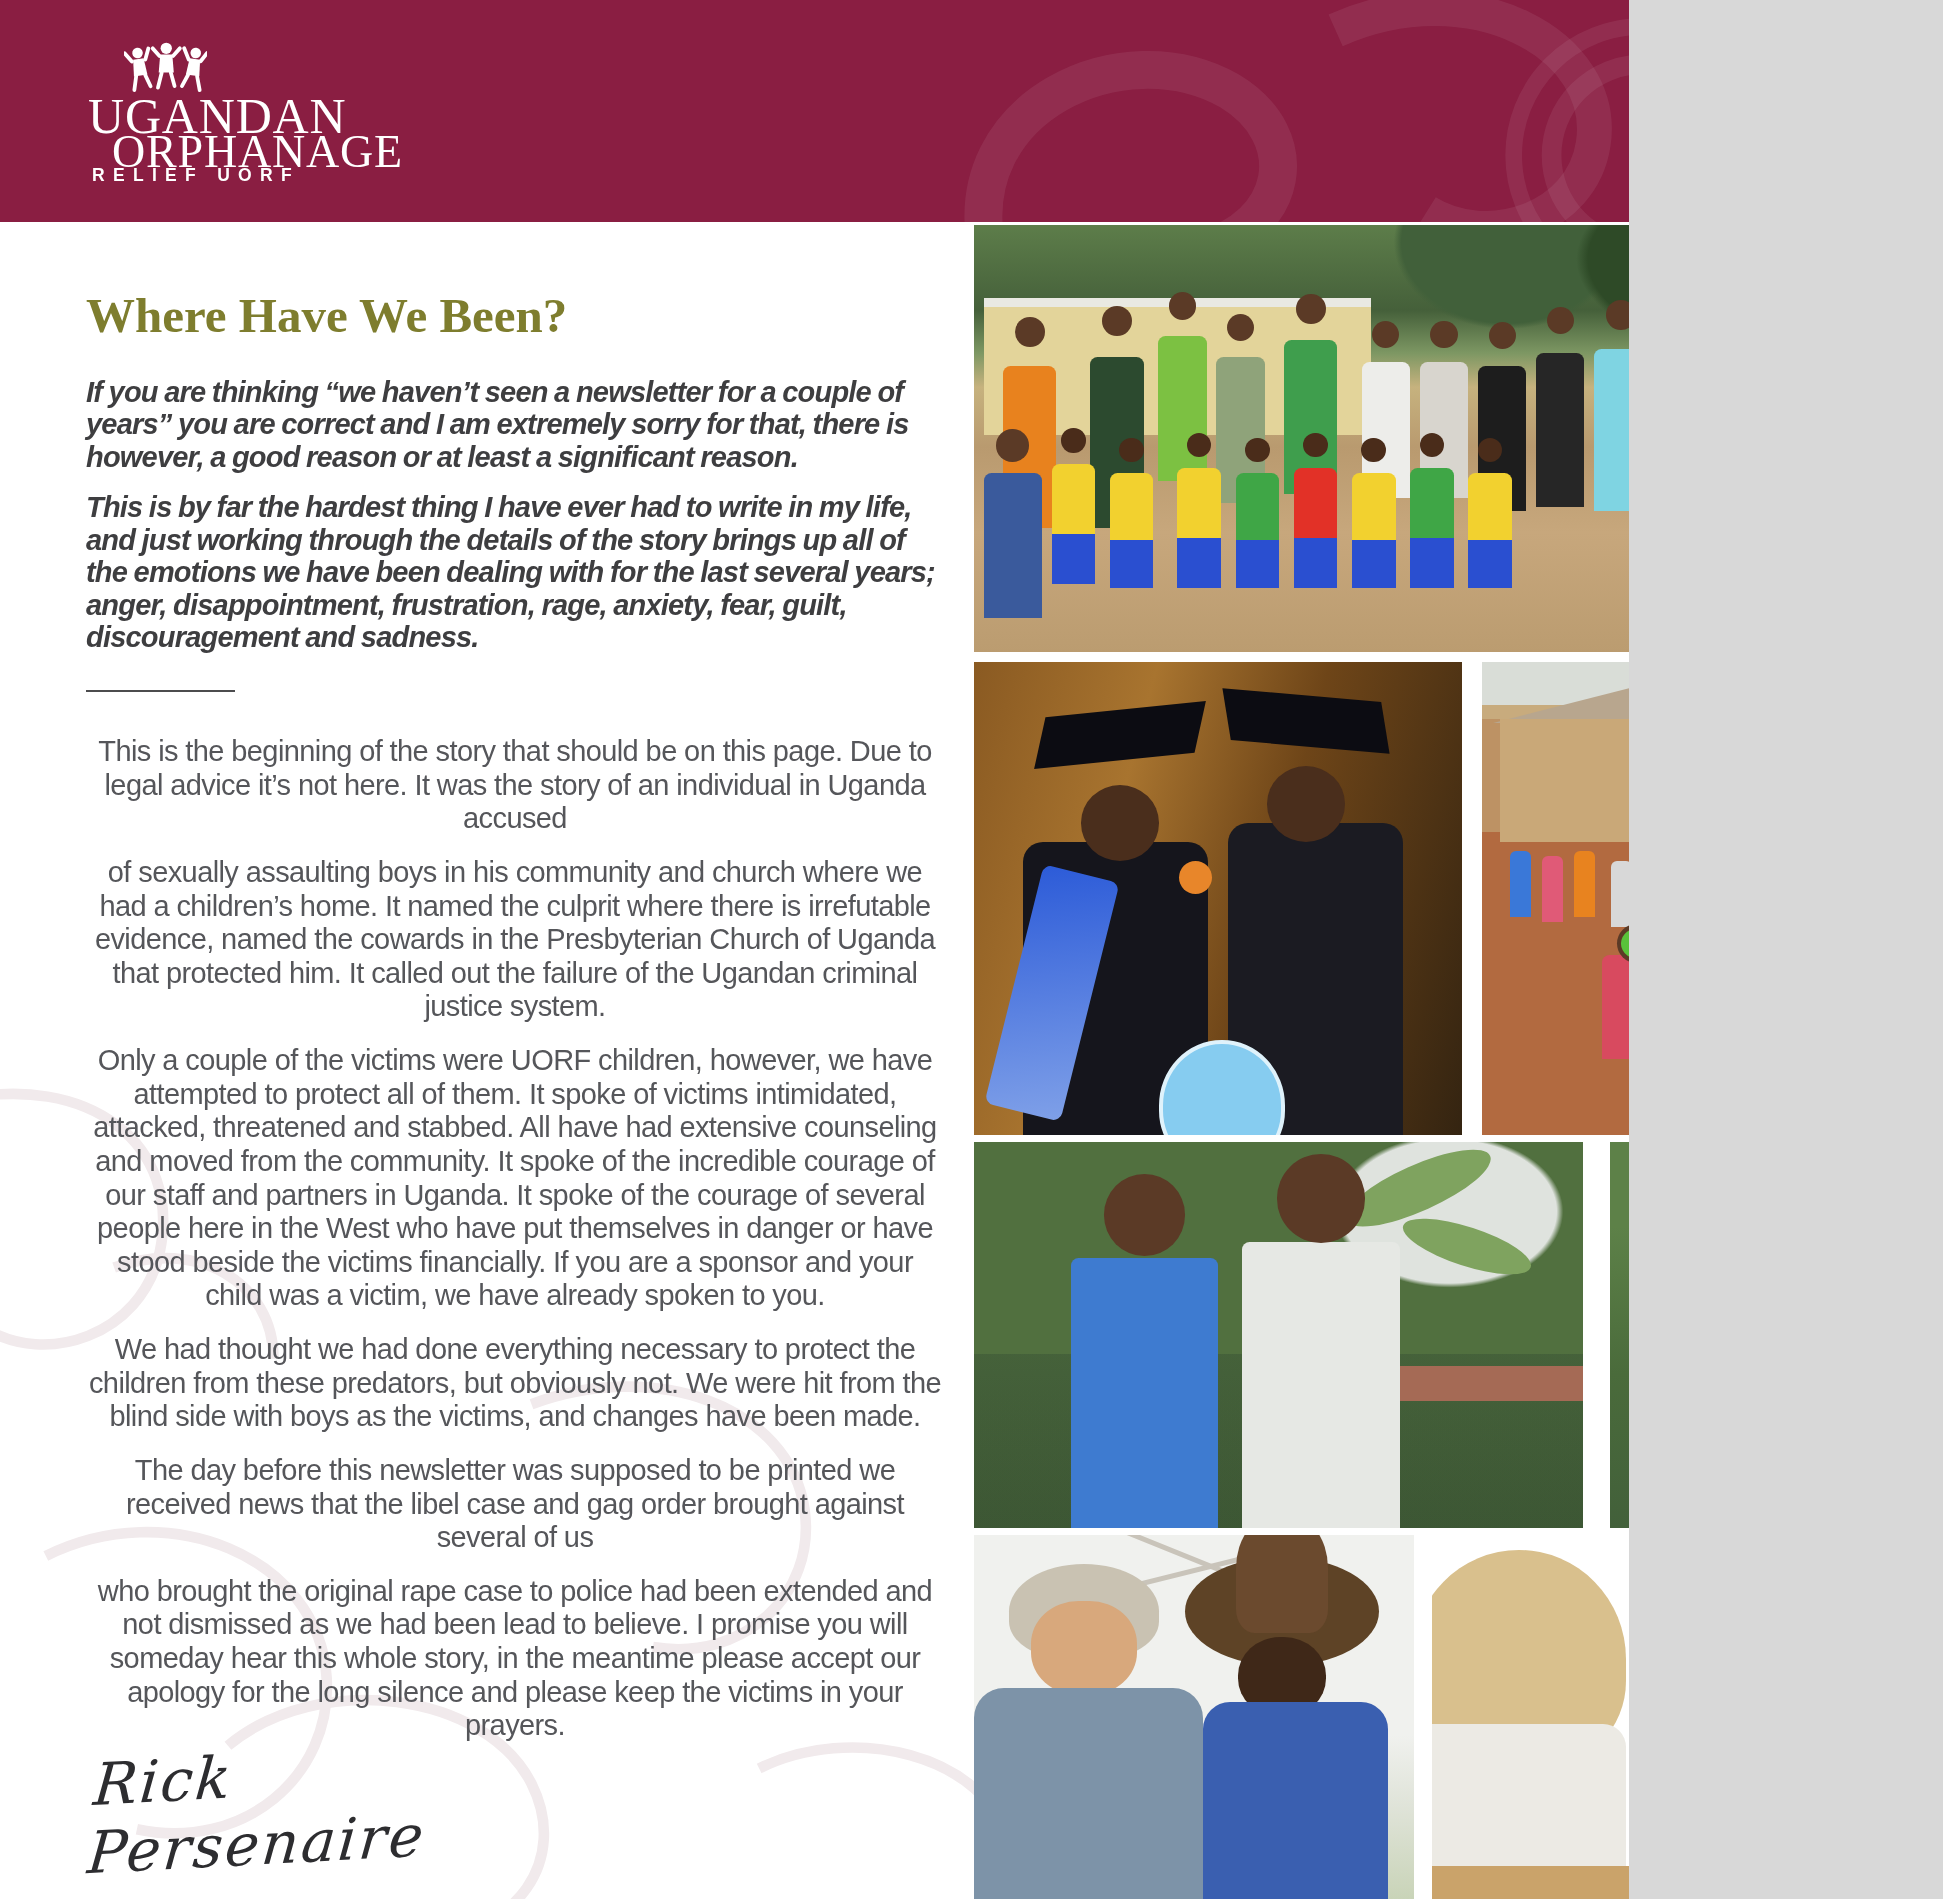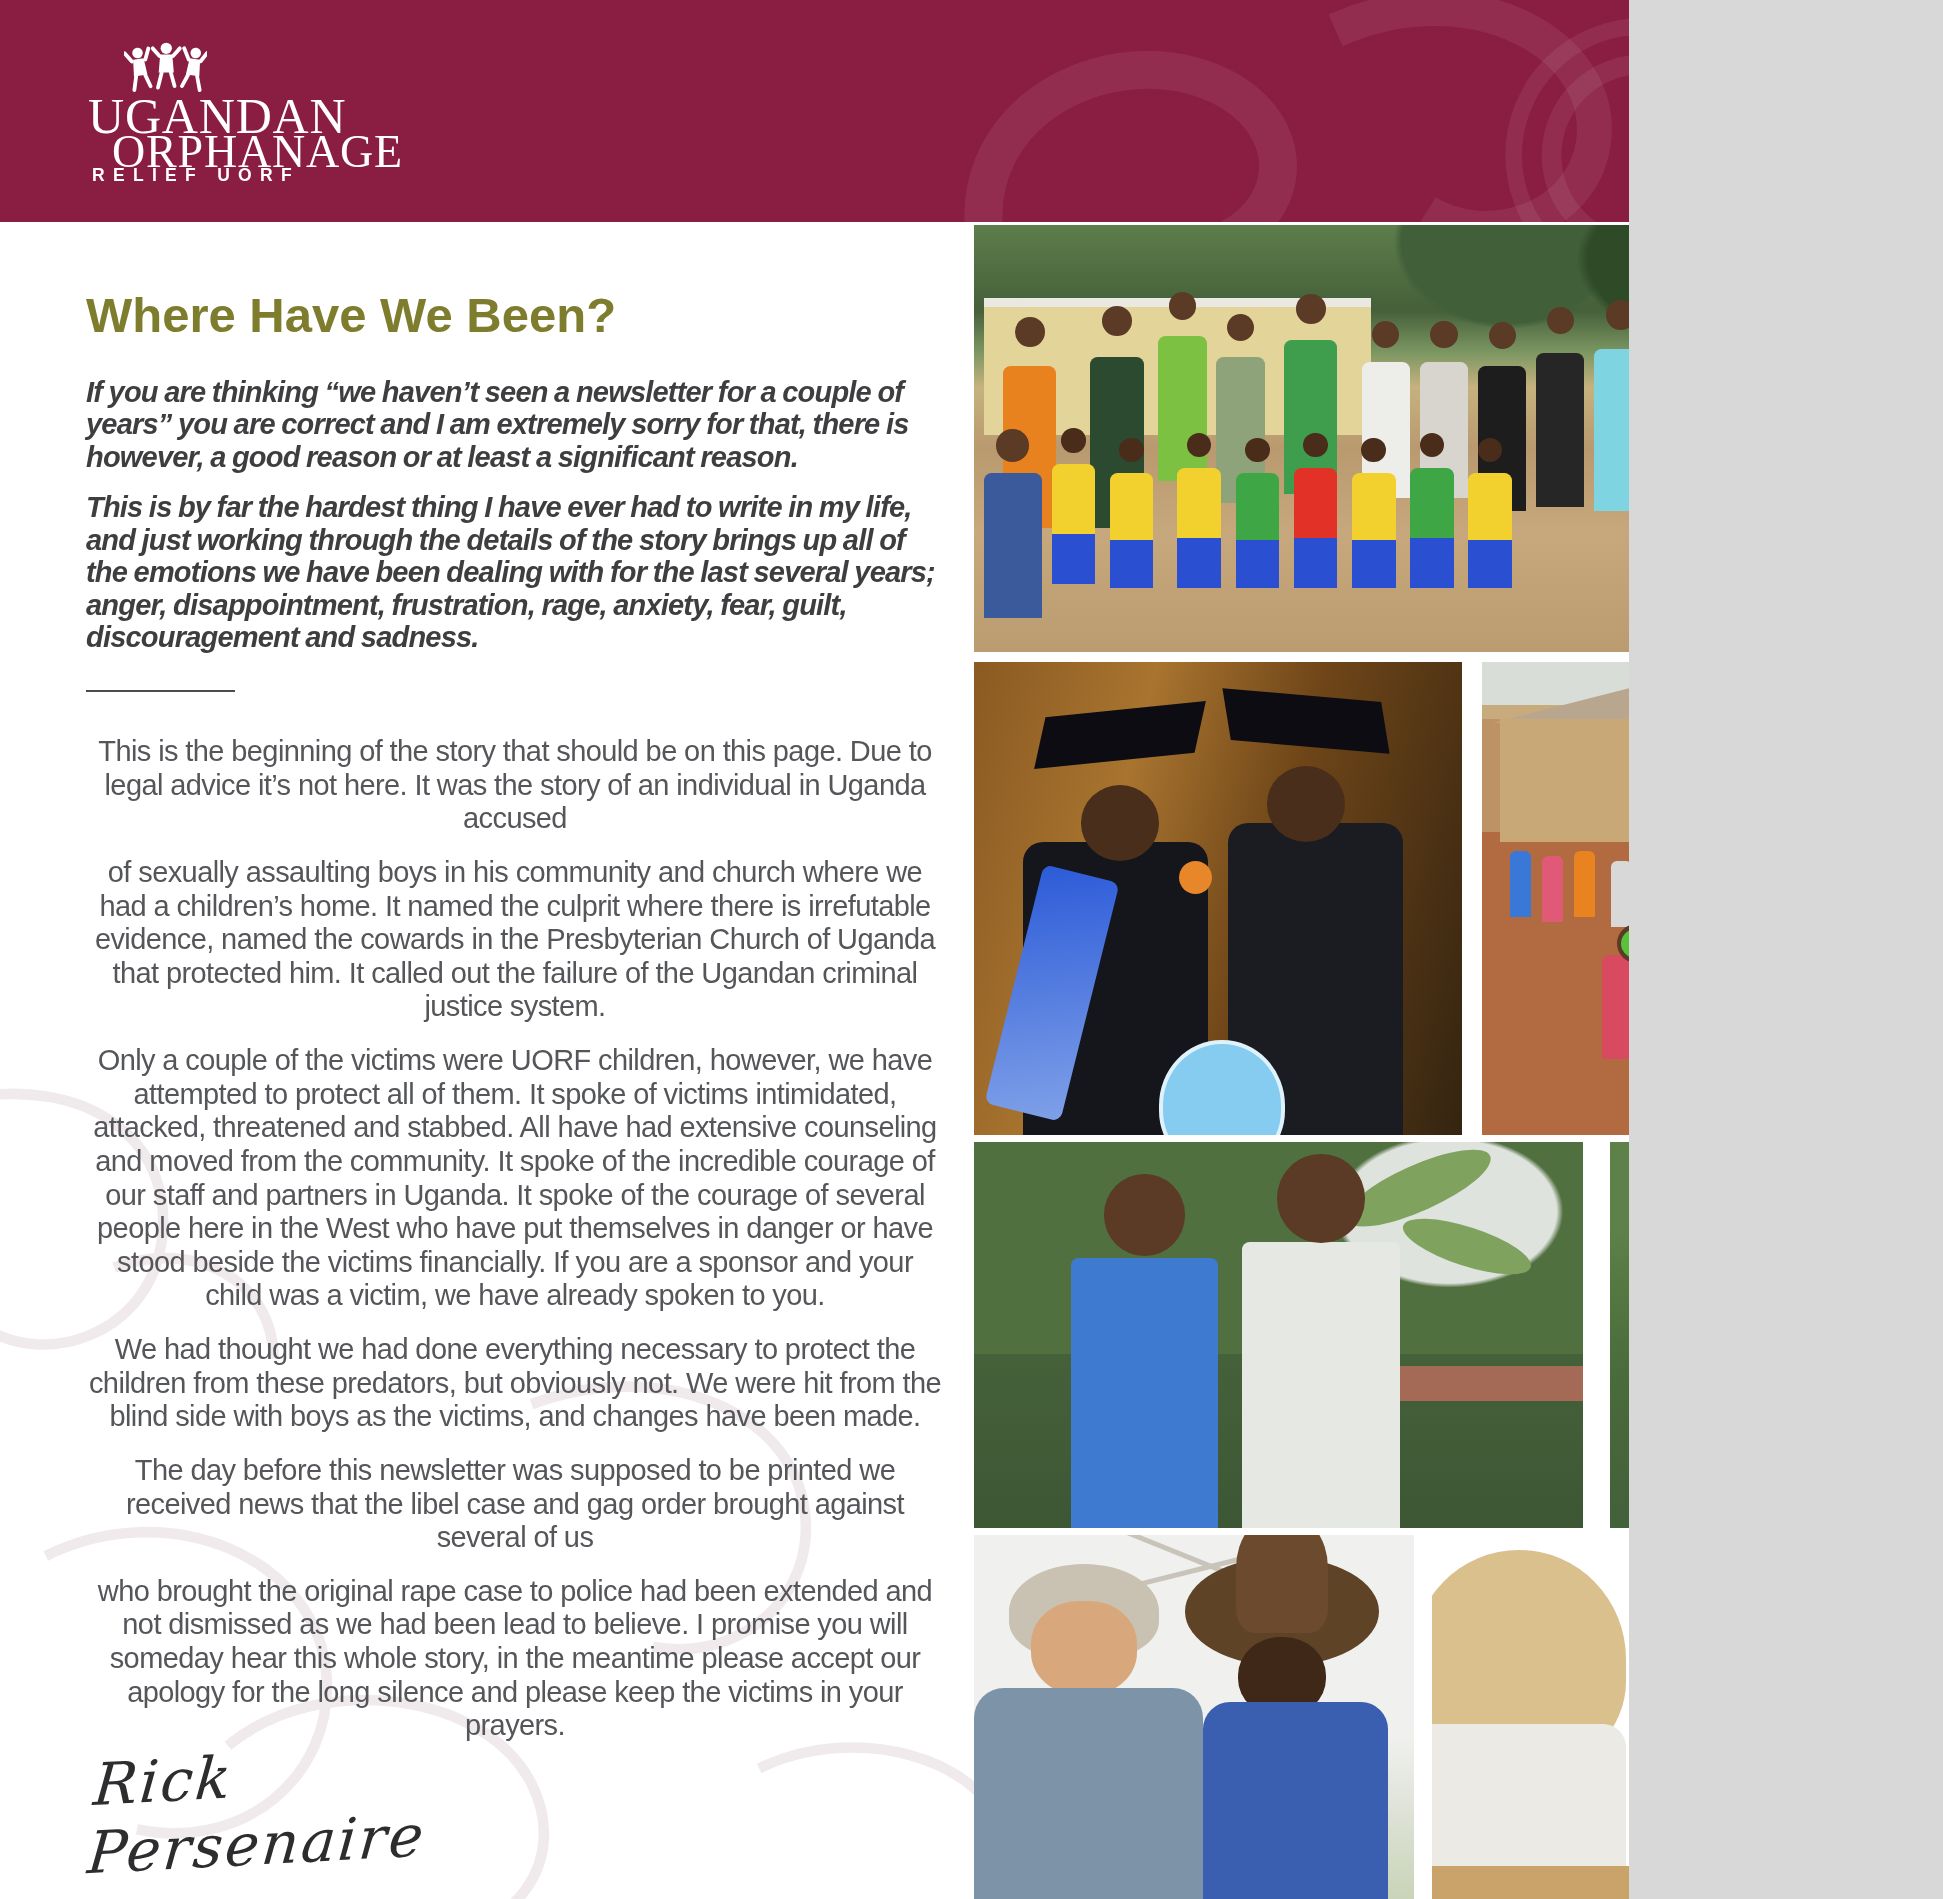--- a/index.html
+++ b/index.html
@@ -34,21 +34,21 @@
     font-size:17.5px;font-weight:bold;letter-spacing:8.3px;color:#fff;
   }
   
   .bg-flourish{position:absolute;z-index:0;}
   
   .column{
     position:absolute;left:86px;top:291px;width:858px;z-index:2;
   }
   .headline{
     margin:0;
-    font-family:Liberation Sans, sans-serif;font-weight:bold;
+    font-family:Liberation Serif, serif;font-weight:bold;
     font-size:49px;line-height:1.0;
     color:var(--accent-olive,#7E7D2E);
   }
   .intro p{
     margin:18px 0 0 0;
     font-weight:bold;font-style:italic;
     font-size:29px;line-height:1.12;
     letter-spacing:-0.8px;word-spacing:-0.8px;
     color:var(--intro-text,#3E3E40);
   }

